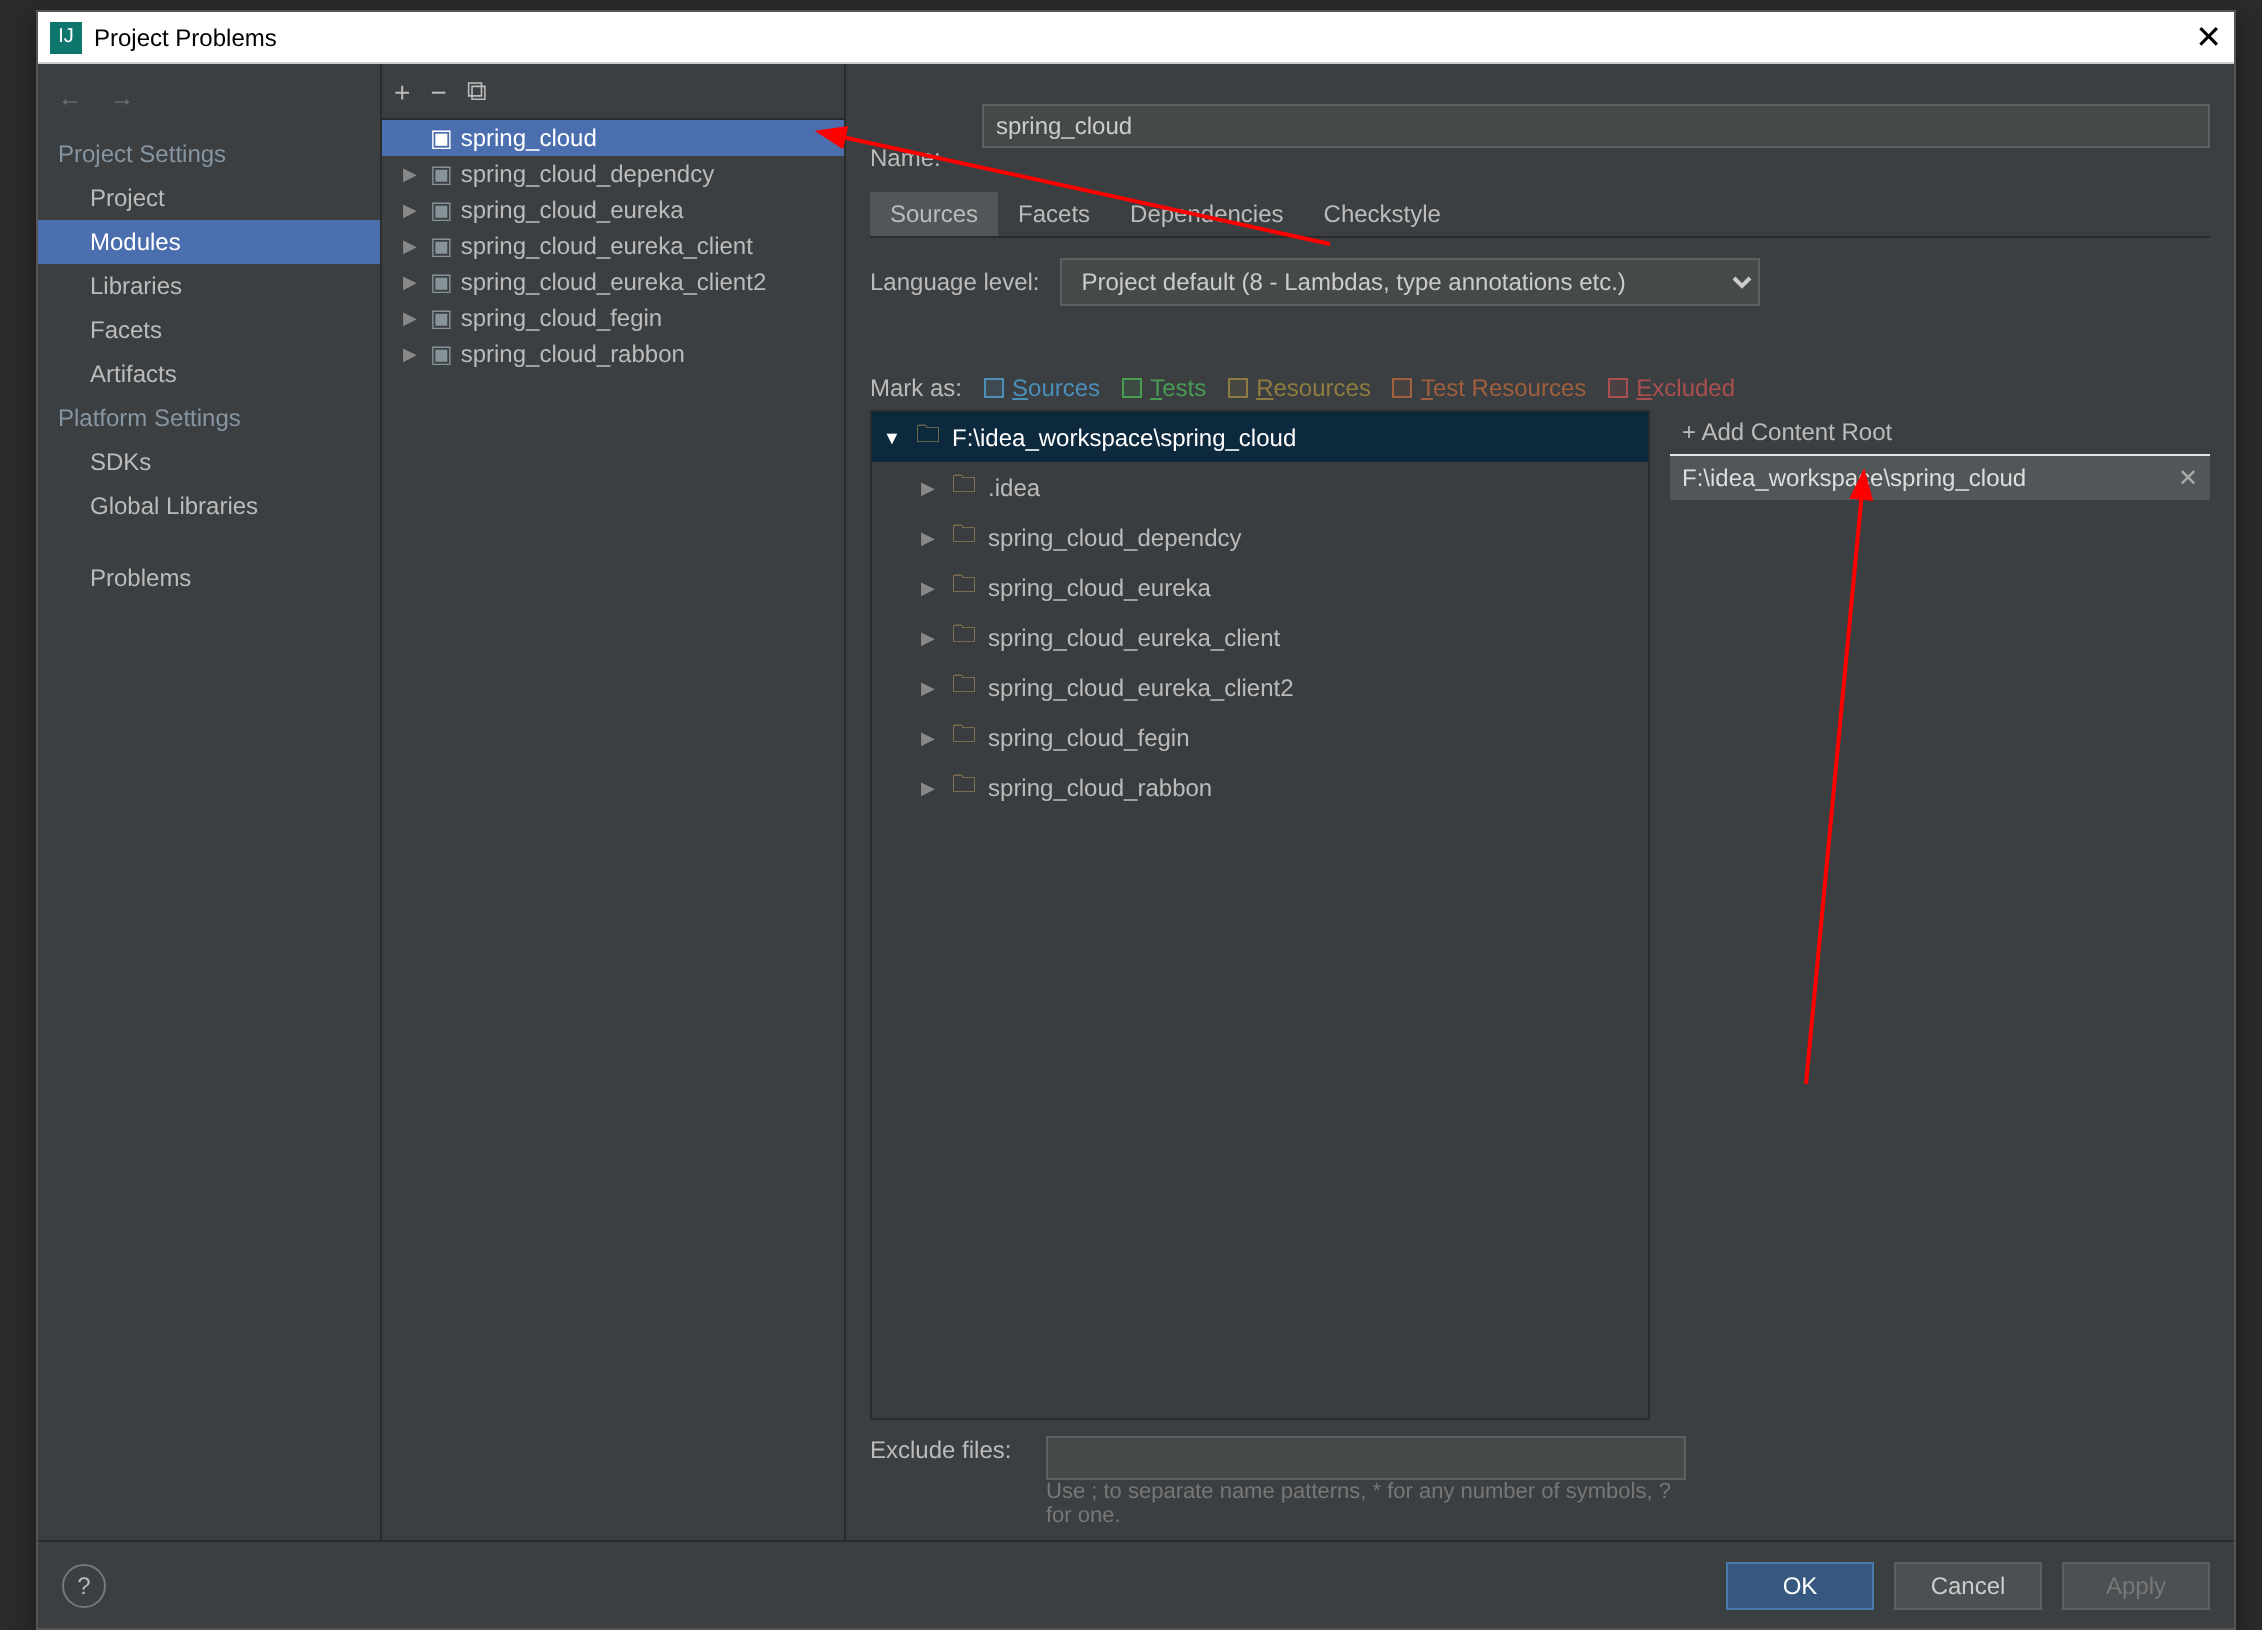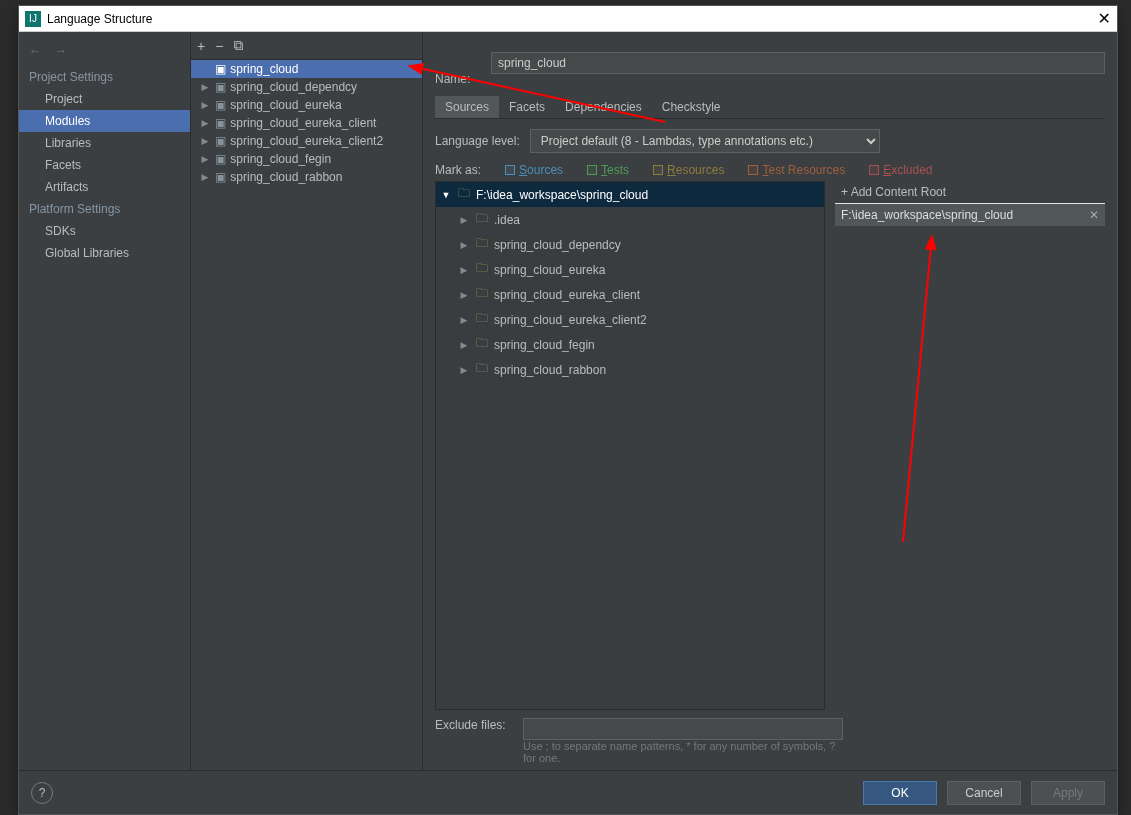--- a/index.html
+++ b/index.html
@@ -96,21 +96,21 @@
   .label { color:#bbbbbb; }
   input.text, select.text {
     background:#45494a; border:1px solid #5e6060; color:#ccc;
     padding:3px 6px; font-size:12px;
   }
   input.name-field { flex:1; }
   .tabs { display:flex; border-bottom:1px solid #2b2b2b; margin-bottom:10px;}
   .tab { padding:4px 10px; color:#bbb; cursor:pointer; }
   .tab.selected { background:#515658; }
   .language-row select { width: 350px; }
-  .markas-row { display:flex; align-items:flex-end; gap:24px; margin-bottom:4px; flex-wrap:wrap;}
+  .markas-row { display:flex; align-items:flex-end; gap:11px; margin-bottom:4px; flex-wrap:wrap;margin-top:24px;}
   .markas-row .mark { display:flex; align-items:center; gap:4px; cursor:pointer; font-size:12px;}
   .mark .box{width:10px;height:10px;border:1px solid;}
   .sources-area { flex:1; display:flex; gap:10px; min-height:0;}
   .content-tree {
     flex:1; background:#3a3d3f; border:1px solid #2b2b2b;
     overflow:auto;
   }
   .ct-item { display:flex; align-items:center; gap:6px; padding:2px 4px; color:#bbb; white-space:nowrap;}
   .ct-item.selected { background:#0d293e; color:#fff;}
   .ct-item .arrow{width:12px;text-align:center;font-size:9px;color:#888;}
@@ -139,21 +139,21 @@
   }
   .arrow-annot svg { overflow:visible; }
   .underline{text-decoration:underline;}
 </style>
 </head>
 <body>
 
 <div class="dialog">
   <div class="titlebar">
     <div class="app-icon">IJ</div>
-    <span>Language Structure</span>
+    <span>Project Problems</span>
     <span class="close">✕</span>
   </div>
 
   <div class="body">
     <div class="content">
 
       <div class="settings-nav">
         <div class="nav-arrows">
           <span>←</span>
           <span>→</span>
@@ -165,20 +165,21 @@
             <div class="nav-item">Libraries</div>
             <div class="nav-item">Facets</div>
             <div class="nav-item">Artifacts</div>
           </div>
         <div class="section-title">Platform Settings</div>
         <div id="nav2">
             <div class="nav-item">SDKs</div>
             <div class="nav-item">Global Libraries</div>
           </div>
         <div style="height:14px"></div>
+        <div class="nav-item">Problems</div>
       </div>
 
       <div class="module-tree">
         <div class="tree-toolbar">
           <span class="tool">+</span>
           <span class="tool">−</span>
           <span class="tool">⧉</span>
         </div>
         <div class="tree" id="module-tree">
             <div class="tree-item selected">

